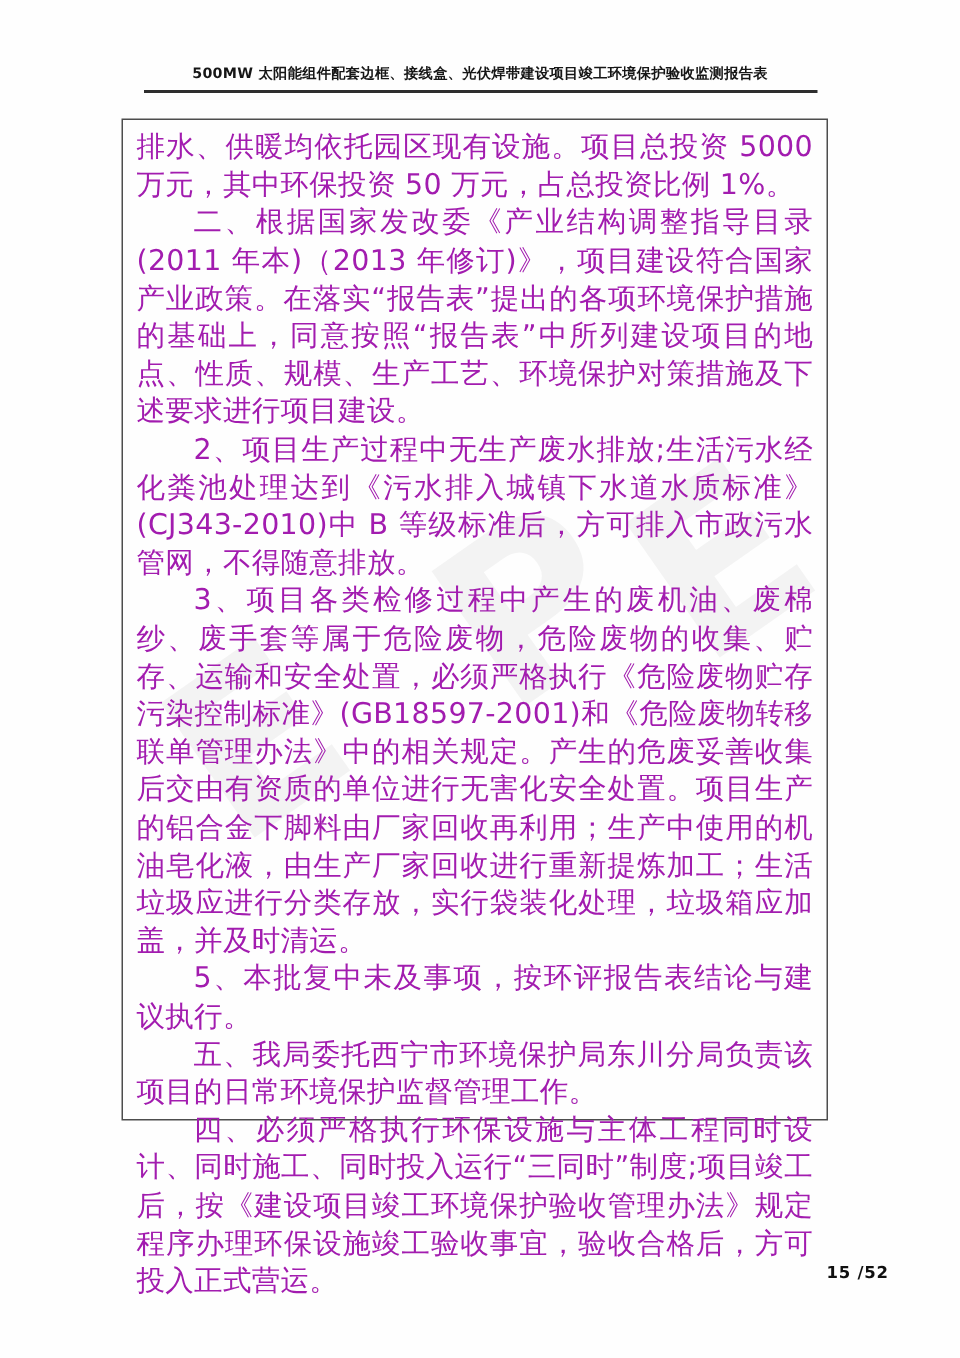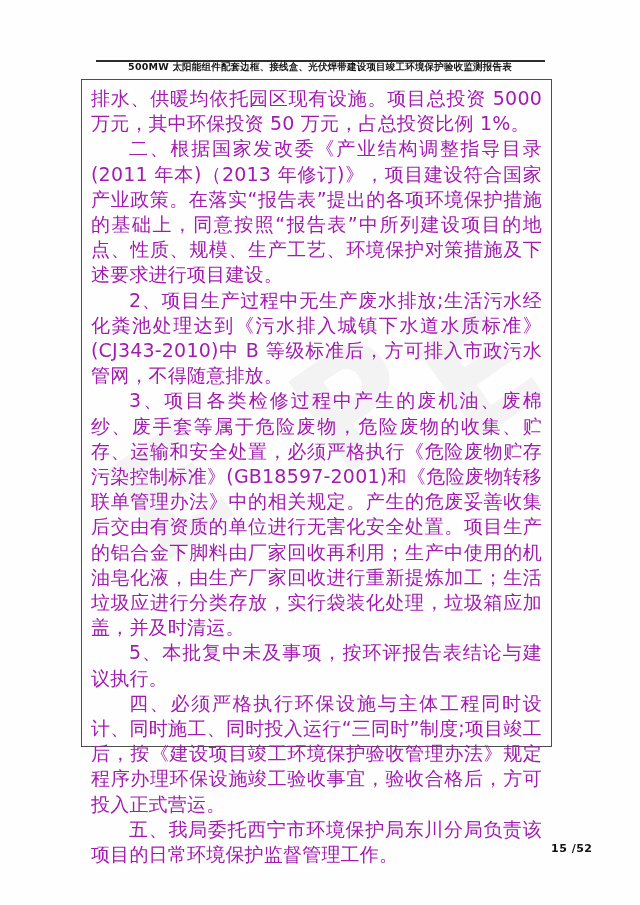--- a/index.html
+++ b/index.html
@@ -10,21 +10,20 @@
     position:relative;
     overflow:hidden;
     color:#1c1c1c;
   }
   .header-title {
     position:absolute; top:43px; left:0; width:640px;
     text-align:center;
     font-size:9.5px; font-weight:bold; color:#161616;
     letter-spacing:0.2px;
     white-space:nowrap;
-    margin-top:18px;
   }
   .header-rule {
     position:absolute; top:60px; left:96px; width:449px; height:2px;
     background:#2e2e2e;
   }
   .doc-box {
     position:absolute; left:81px; top:79px; width:471px; height:668px;
     border:1.5px solid #4d4d4d;
     box-sizing:border-box;
     padding:6px 9px 0 9px;
@@ -69,18 +68,18 @@
 <span class="wm wm2">P</span>
 <span class="wm wm3">E</span>
 
 <div class="doc-box">
   <div>
       <p class="">排水、供暖均依托园区现有设施。项目总投资 5000 万元，其中环保投资 50 万元，占总投资比例 1%。</p>
       <p class="indent">二、根据国家发改委《产业结构调整指导目录(2011 年本)（2013 年修订)》，项目建设符合国家产业政策。在落实“报告表”提出的各项环境保护措施的基础上，同意按照“报告表”中所列建设项目的地点、性质、规模、生产工艺、环境保护对策措施及下述要求进行项目建设。</p>
       <p class="indent">2、项目生产过程中无生产废水排放;生活污水经化粪池处理达到《污水排入城镇下水道水质标准》(CJ343-2010)中 B 等级标准后，方可排入市政污水管网，不得随意排放。</p>
       <p class="indent">3、项目各类检修过程中产生的废机油、废棉纱、废手套等属于危险废物，危险废物的收集、贮存、运输和安全处置，必须严格执行《危险废物贮存污染控制标准》(GB18597-2001)和《危险废物转移联单管理办法》中的相关规定。产生的危废妥善收集后交由有资质的单位进行无害化安全处置。项目生产的铝合金下脚料由厂家回收再利用；生产中使用的机油皂化液，由生产厂家回收进行重新提炼加工；生活垃圾应进行分类存放，实行袋装化处理，垃圾箱应加盖，并及时清运。</p>
       <p class="indent">5、本批复中未及事项，按环评报告表结论与建议执行。</p>
+      <p class="indent">五、我局委托西宁市环境保护局东川分局负责该项目的日常环境保护监督管理工作。</p>
       <p class="indent">四、必须严格执行环保设施与主体工程同时设计、同时施工、同时投入运行“三同时”制度;项目竣工后，按《建设项目竣工环境保护验收管理办法》规定程序办理环保设施竣工验收事宜，验收合格后，方可投入正式营运。</p>
-      <p class="indent">五、我局委托西宁市环境保护局东川分局负责该项目的日常环境保护监督管理工作。</p>
     </div>
 </div>
 
 <div class="page-num">15 /52</div>
 
 </body></html>

